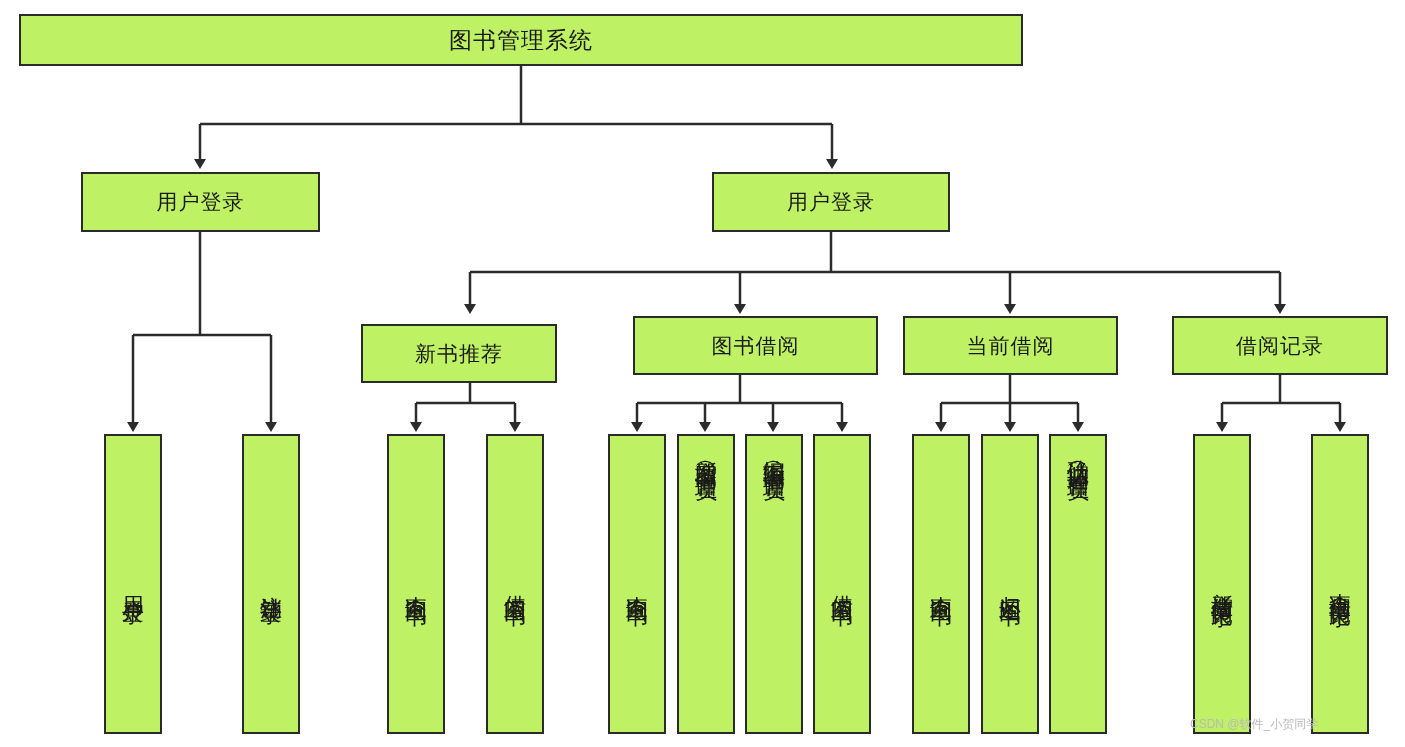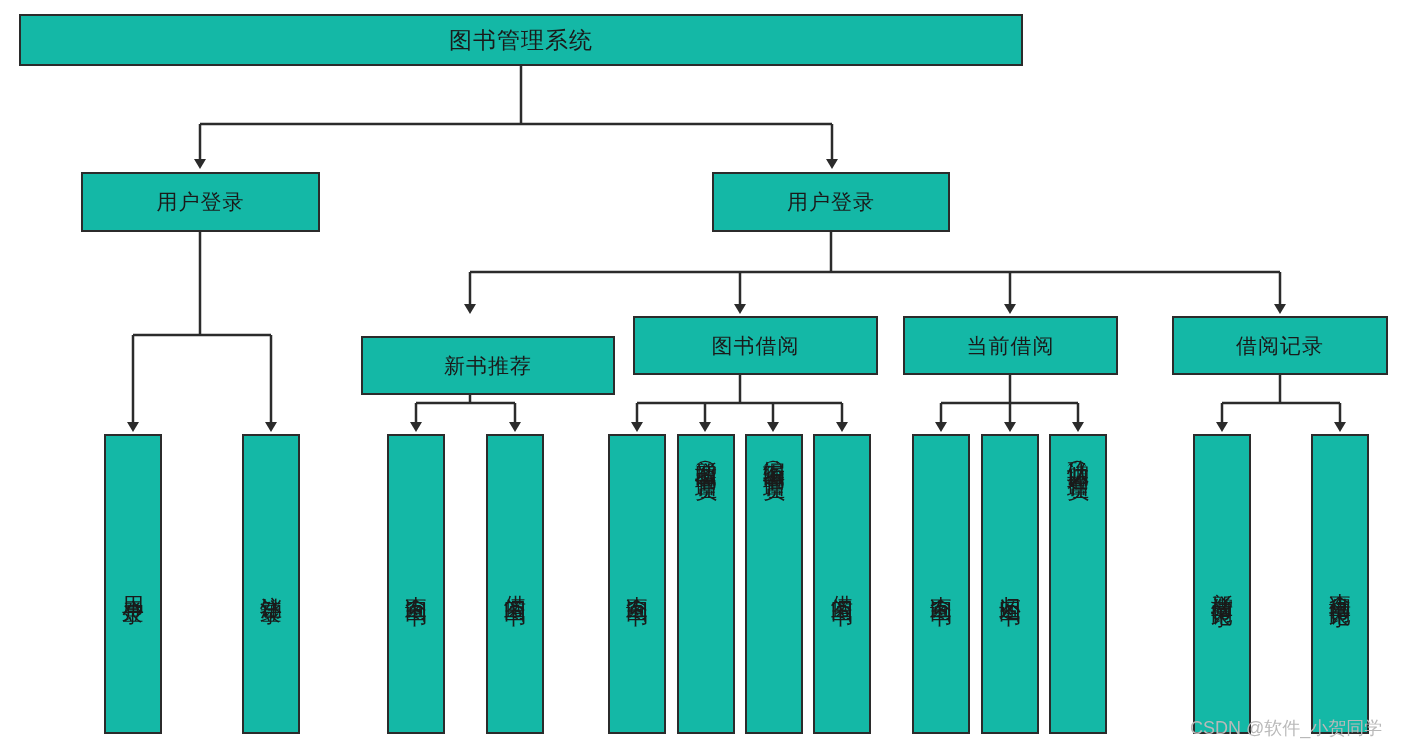--- a/index.html
+++ b/index.html
@@ -21,21 +21,21 @@
     position: absolute;
     left: 0;
     top: 0;
     width: 1405px;
     height: 747px;
     pointer-events: none;
   }
   .node {
     position: absolute;
     box-sizing: border-box;
-    background: #14b8a6;
+    background: #bef264;
     border: 2px solid #2b2b2b;
     display: flex;
     align-items: center;
     justify-content: center;
     color: #1a1a1a;
     z-index: 2;
   }
   .node.root {
     font-size: 23px;
     letter-spacing: 1px;
@@ -60,21 +60,21 @@
     line-height: 1;
   }
   .node.leaf.top {
     justify-content: flex-start;
     padding-top: 6px;
   }
   .watermark {
     position: absolute;
     left: 1190px;
     top: 716px;
-    font-size: 18px;
+    font-size: 12px;
     color: #b9b9b9;
     white-space: nowrap;
     z-index: 3;
   }
 </style>
 </head>
 <body>
 
 <div id="canvas">
 
@@ -132,21 +132,21 @@
     <span>图书管理系统</span>
   </div>
 
   <div class="node lvl2" style="left:81px; top:172px; width:239px; height:60px;">
     <span>用户登录</span>
   </div>
   <div class="node lvl2" style="left:712px; top:172px; width:238px; height:60px;">
     <span>用户登录</span>
   </div>
 
-  <div class="node lvl3" style="left:361px; top:336px; width:254px; height:59px;align-items:center;">
+  <div class="node lvl3" style="left:361px; top:324px; width:196px; height:59px;align-items:center;">
     <span>新书推荐</span>
   </div>
   <div class="node lvl3" style="left:633px; top:316px; width:245px; height:59px;">
     <span>图书借阅</span>
   </div>
   <div class="node lvl3" style="left:1172px; top:316px; width:216px; height:59px;">
     <span>借阅记录</span>
   </div>
   <div class="node lvl3" style="left:903px; top:316px; width:215px; height:59px;">
     <span>当前借阅</span>

